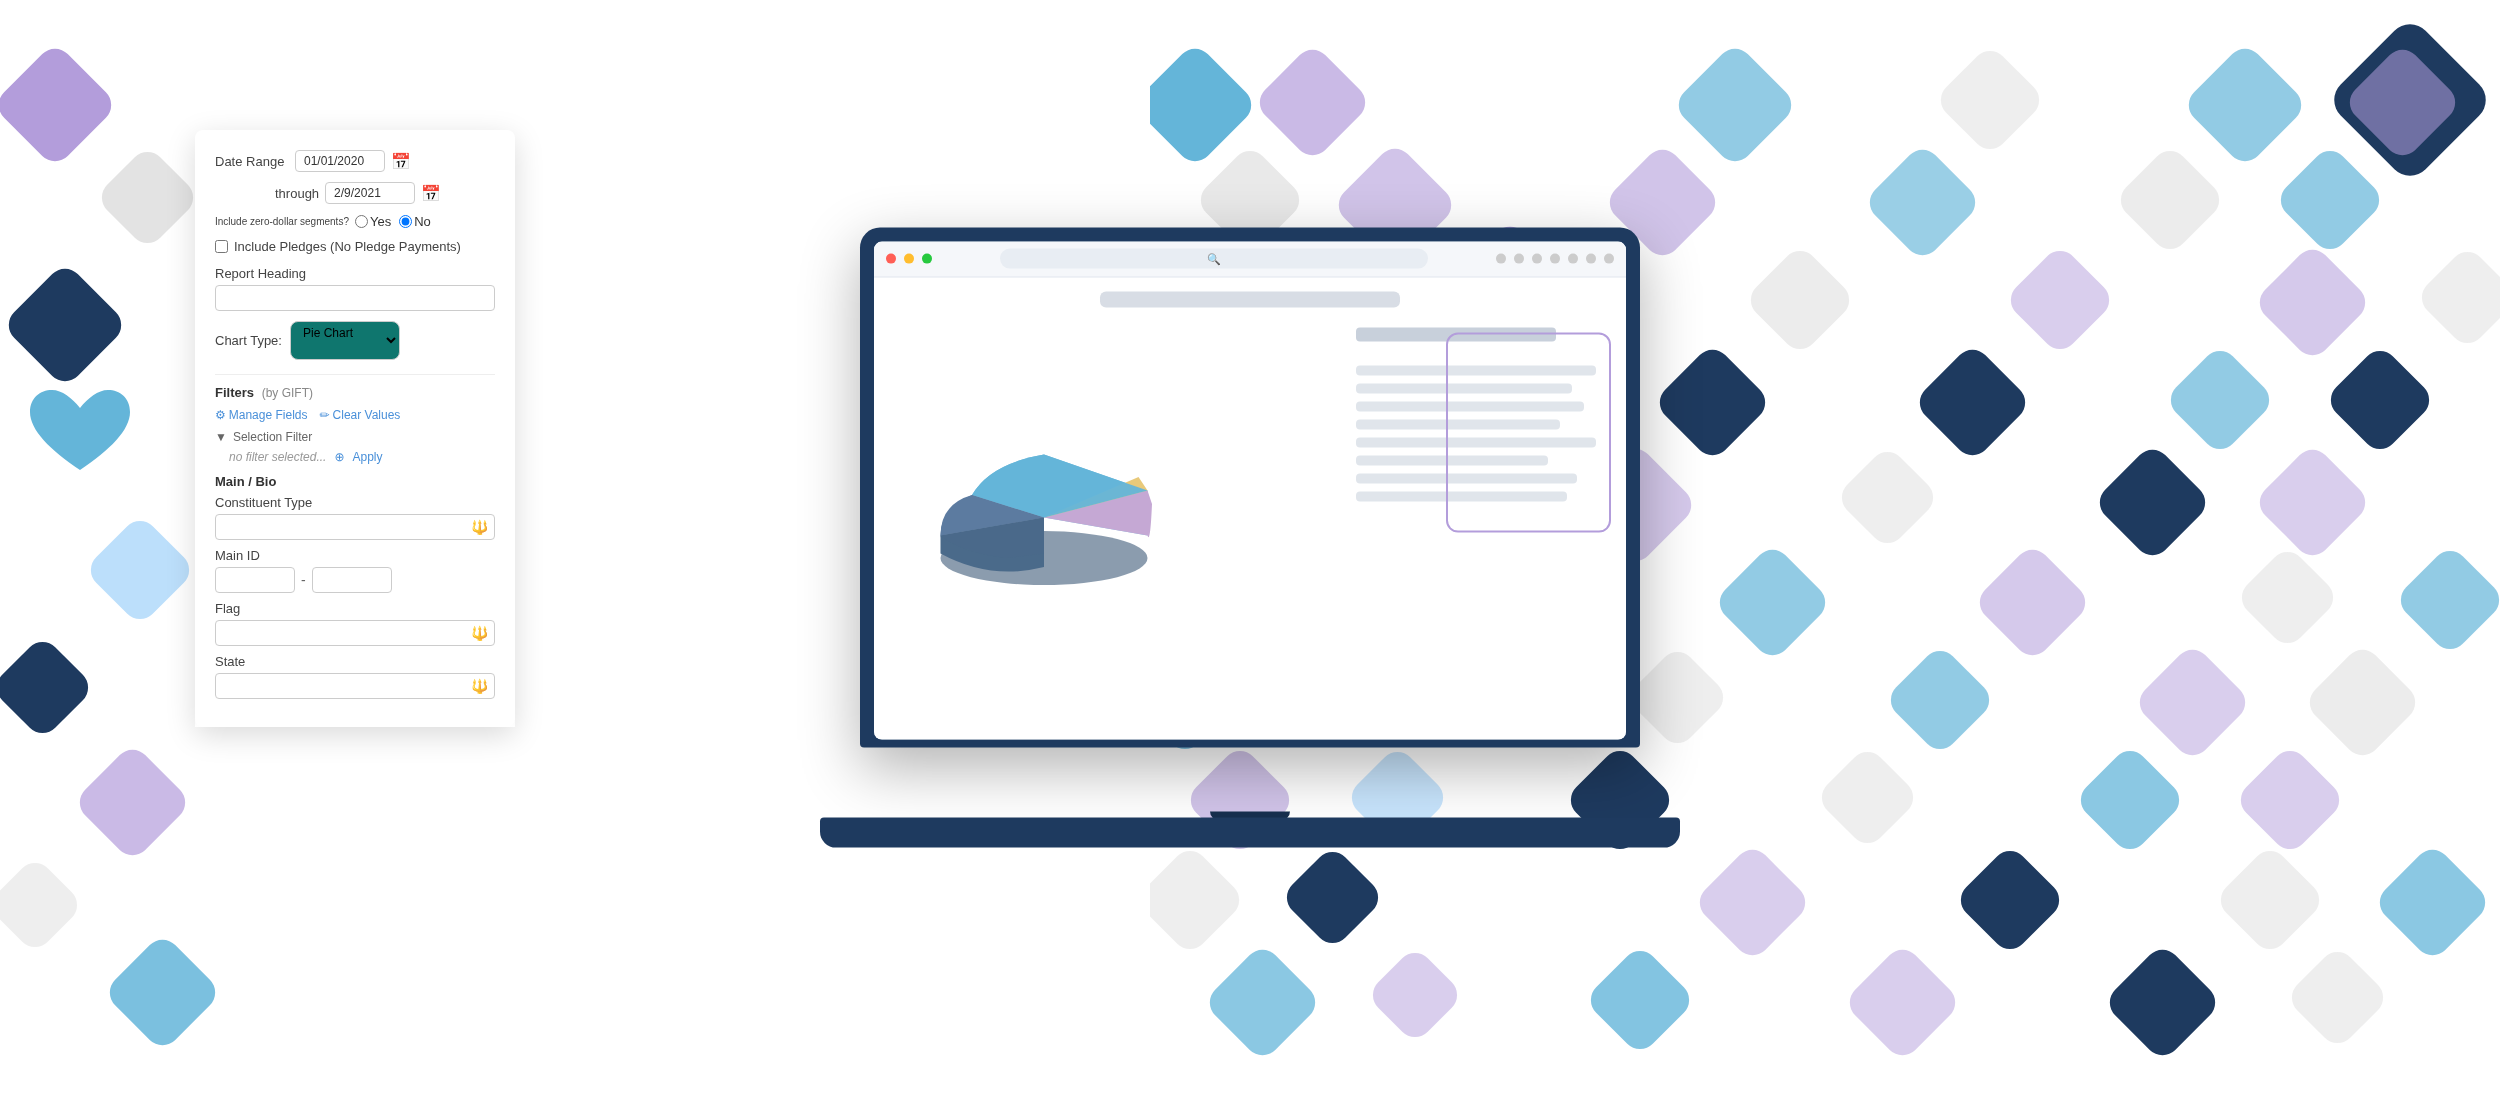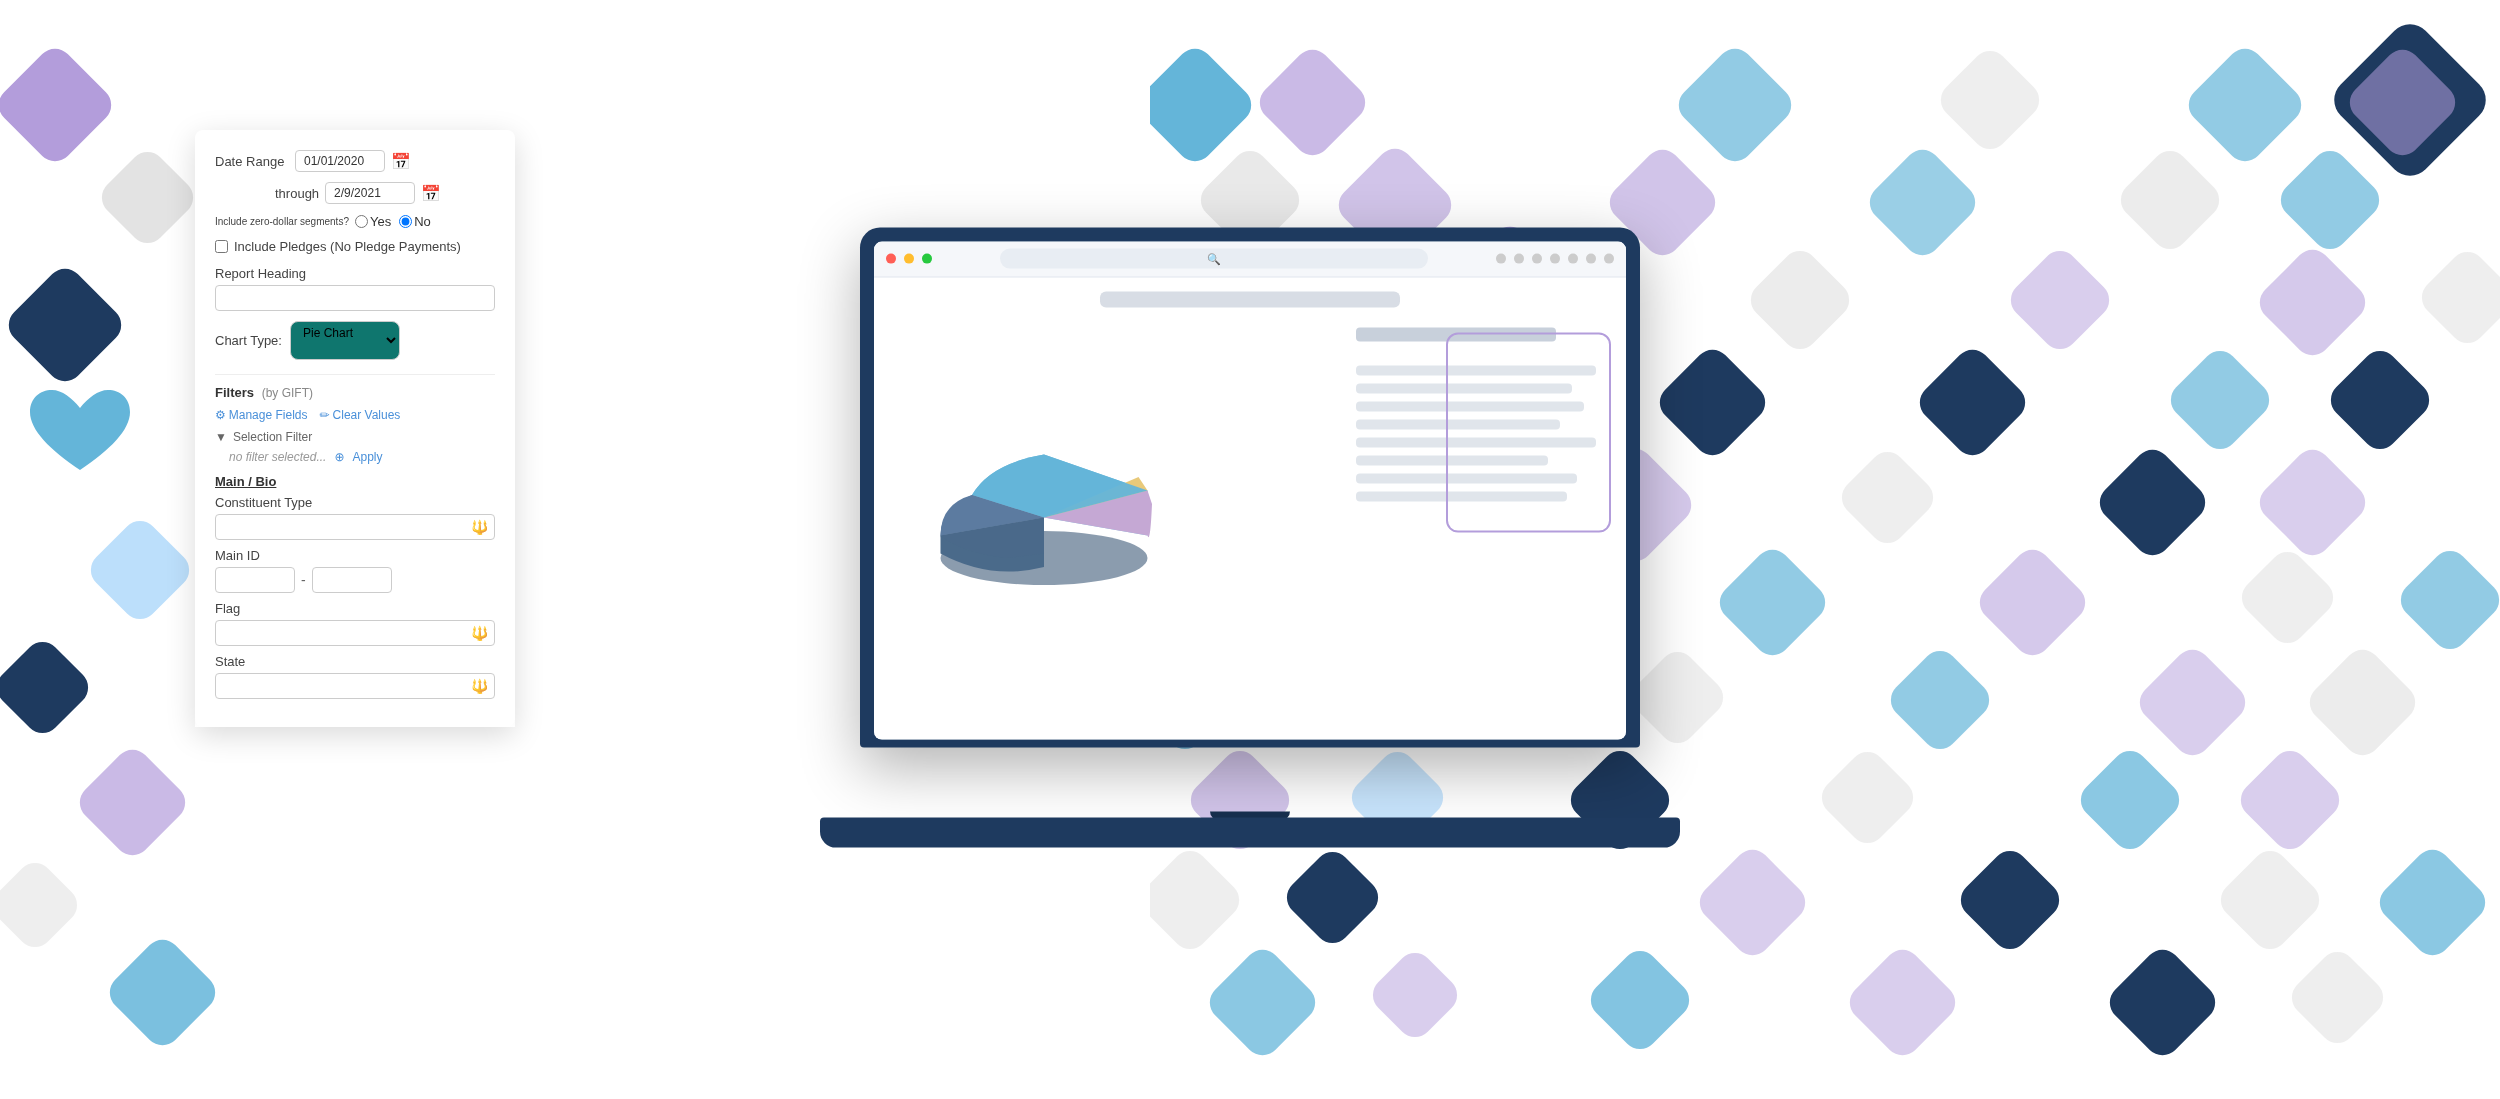--- a/index.html
+++ b/index.html
@@ -338,21 +338,20 @@
       color: #4a90d9;
       cursor: pointer;
       font-size: 12px;
     }
 
     .main-bio-heading {
       font-weight: bold;
       font-size: 13px;
       color: #333;
       margin: 10px 0 6px;
-      text-decoration: underline;
     }
 
     .field-with-icon {
       position: relative;
       margin-bottom: 8px;
     }
 
     .field-with-icon input {
       width: 100%;
       height: 26px;

